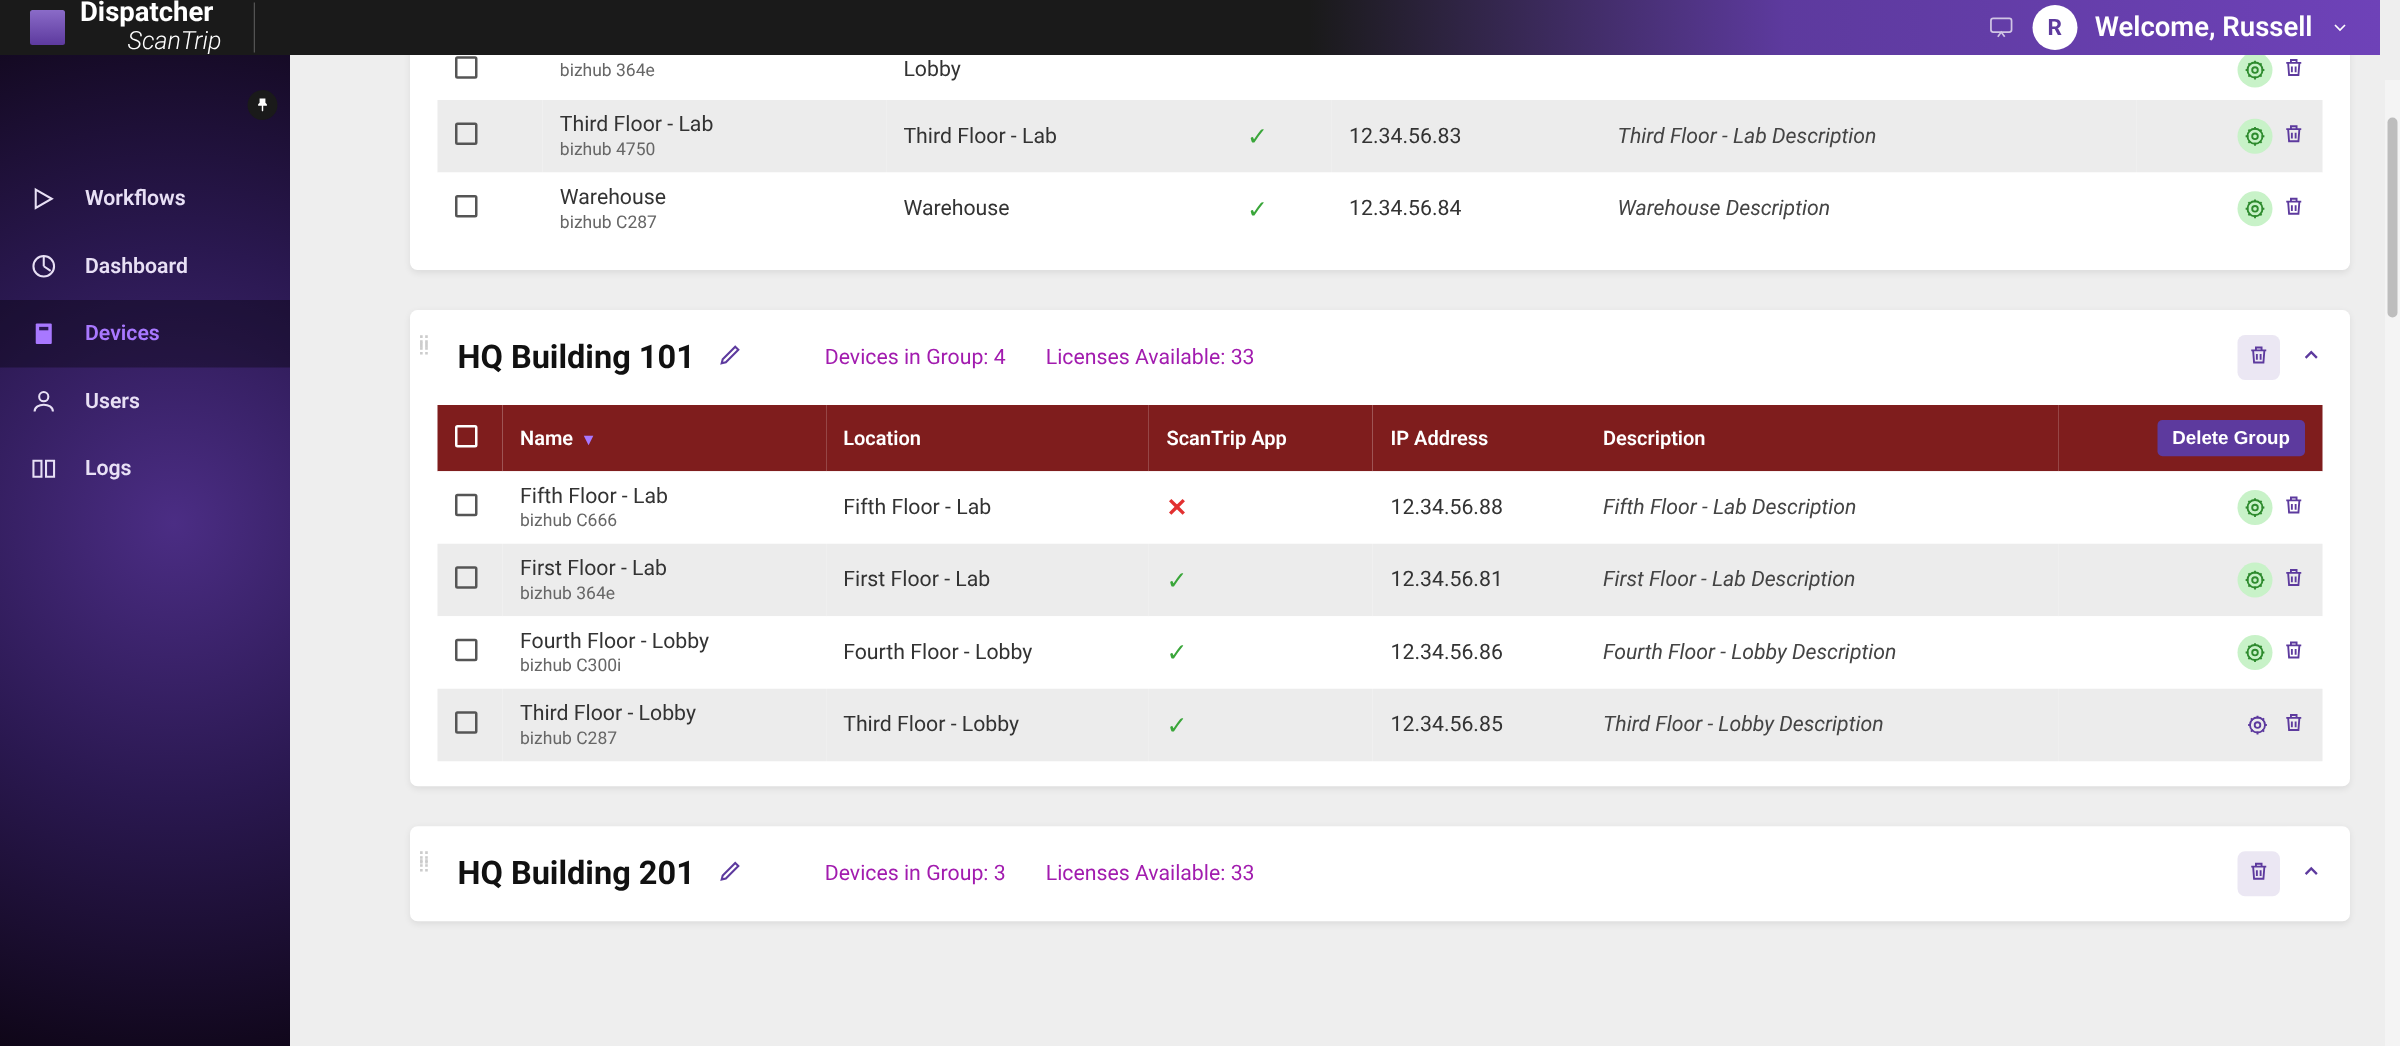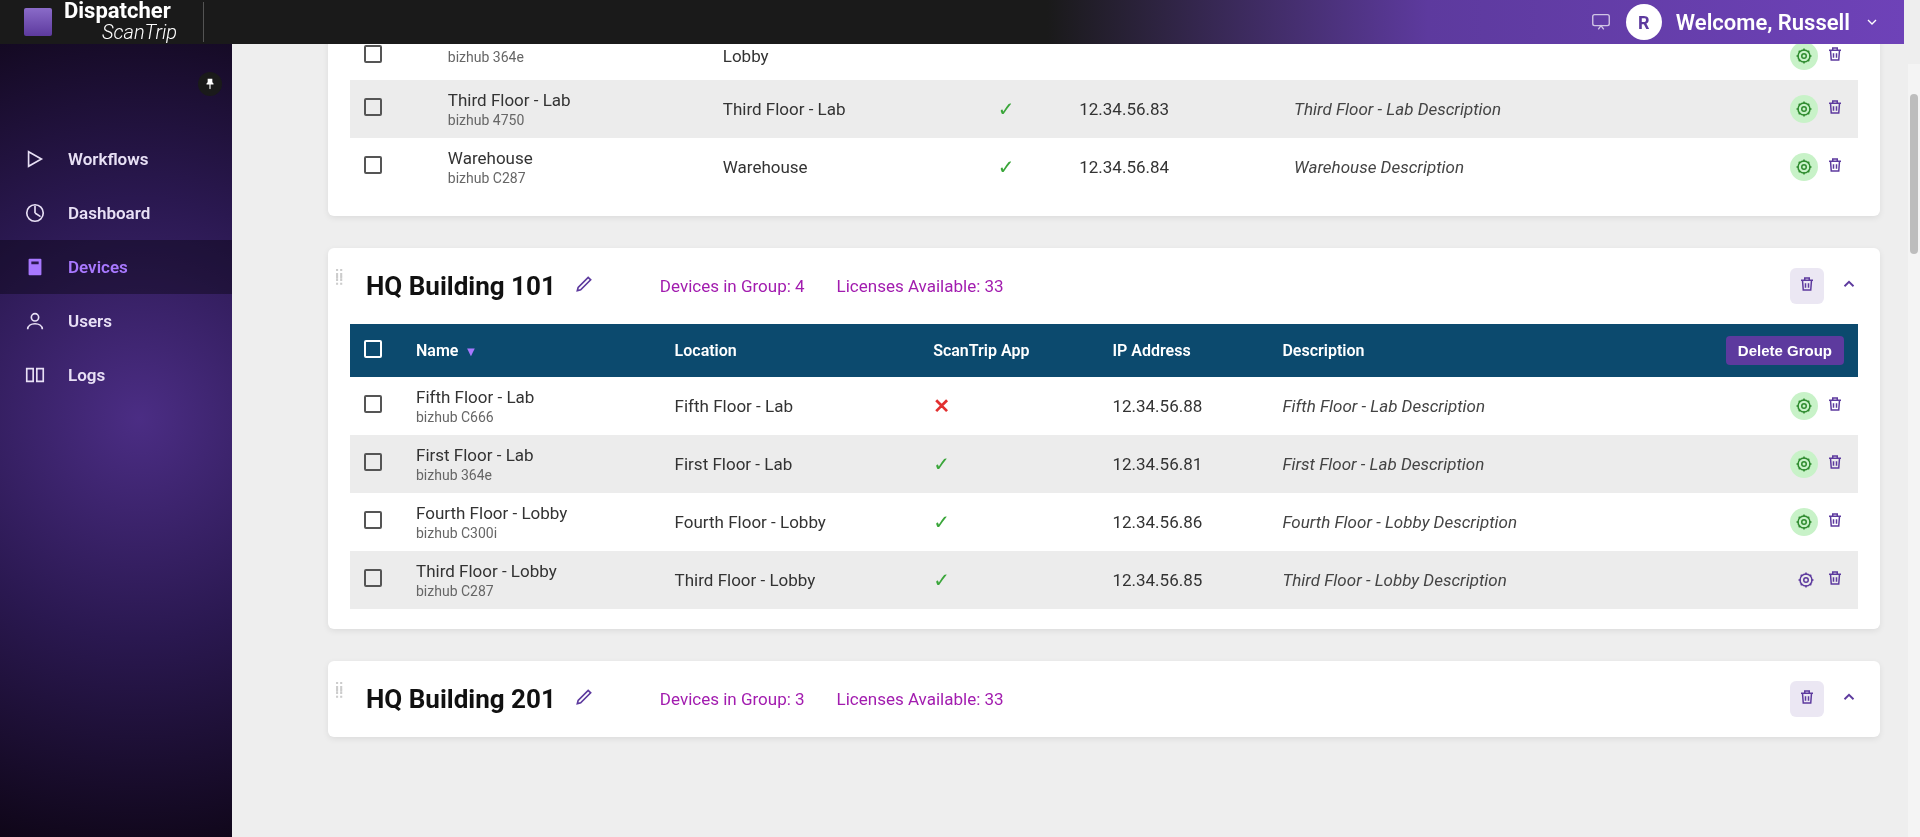--- a/index.html
+++ b/index.html
@@ -73,21 +73,21 @@
 .drag-handle { position:absolute; left:6px; top:24px; color:#ccc; font-size:14px; letter-spacing:-4px; line-height:6px; user-select:none; }
 .group-header { display: flex; align-items: center; gap: 18px; padding-left: 16px; }
 .group-title { font-size: 26px; font-weight: 700; color: #111; }
 .edit-title { color: #5d3a9e; cursor:pointer; }
 .group-stats { margin-left: 48px; font-size: 17px; color: #a21caf; display:flex; gap: 32px; }
 .group-actions { margin-left: auto; display: flex; align-items: center; gap: 16px; }
 .grp-delete { background: rgba(93,58,158,0.12); border-radius: 6px; padding: 6px 8px; display:flex; }
 .collapse-btn { color: #5d3a9e; cursor:pointer; }
 
 .device-table { width: 100%; margin-top: 20px; border-collapse: collapse; }
-.device-table thead { background: #0c4a6e; color: #fff; }
+.device-table thead { background: #7f1d1d; color: #fff; }
 .device-table th { text-align: left; padding: 12px 14px; font-size: 16px; font-weight: 600; }
 .device-table th:first-child { width: 52px; }
 .device-table tbody tr:nth-child(even) { background: #ececec; }
 .device-table tbody tr:nth-child(odd) { background: #fff; }
 .device-table td { padding: 10px 14px; font-size: 17px; vertical-align: middle; }
 .row-checkbox { width: 18px; height: 18px; border: 2px solid #555; border-radius: 2px; display:inline-block; }
 .header-checkbox { width: 18px; height: 18px; border: 2px solid #fff; border-radius: 2px; display:inline-block; }
 .name-cell .main-name { font-weight: 400; }
 .name-cell .model { font-size: 14px; color: #666; margin-top: 2px; }
 .status-check { color: #3aa63a; font-size: 20px; }

